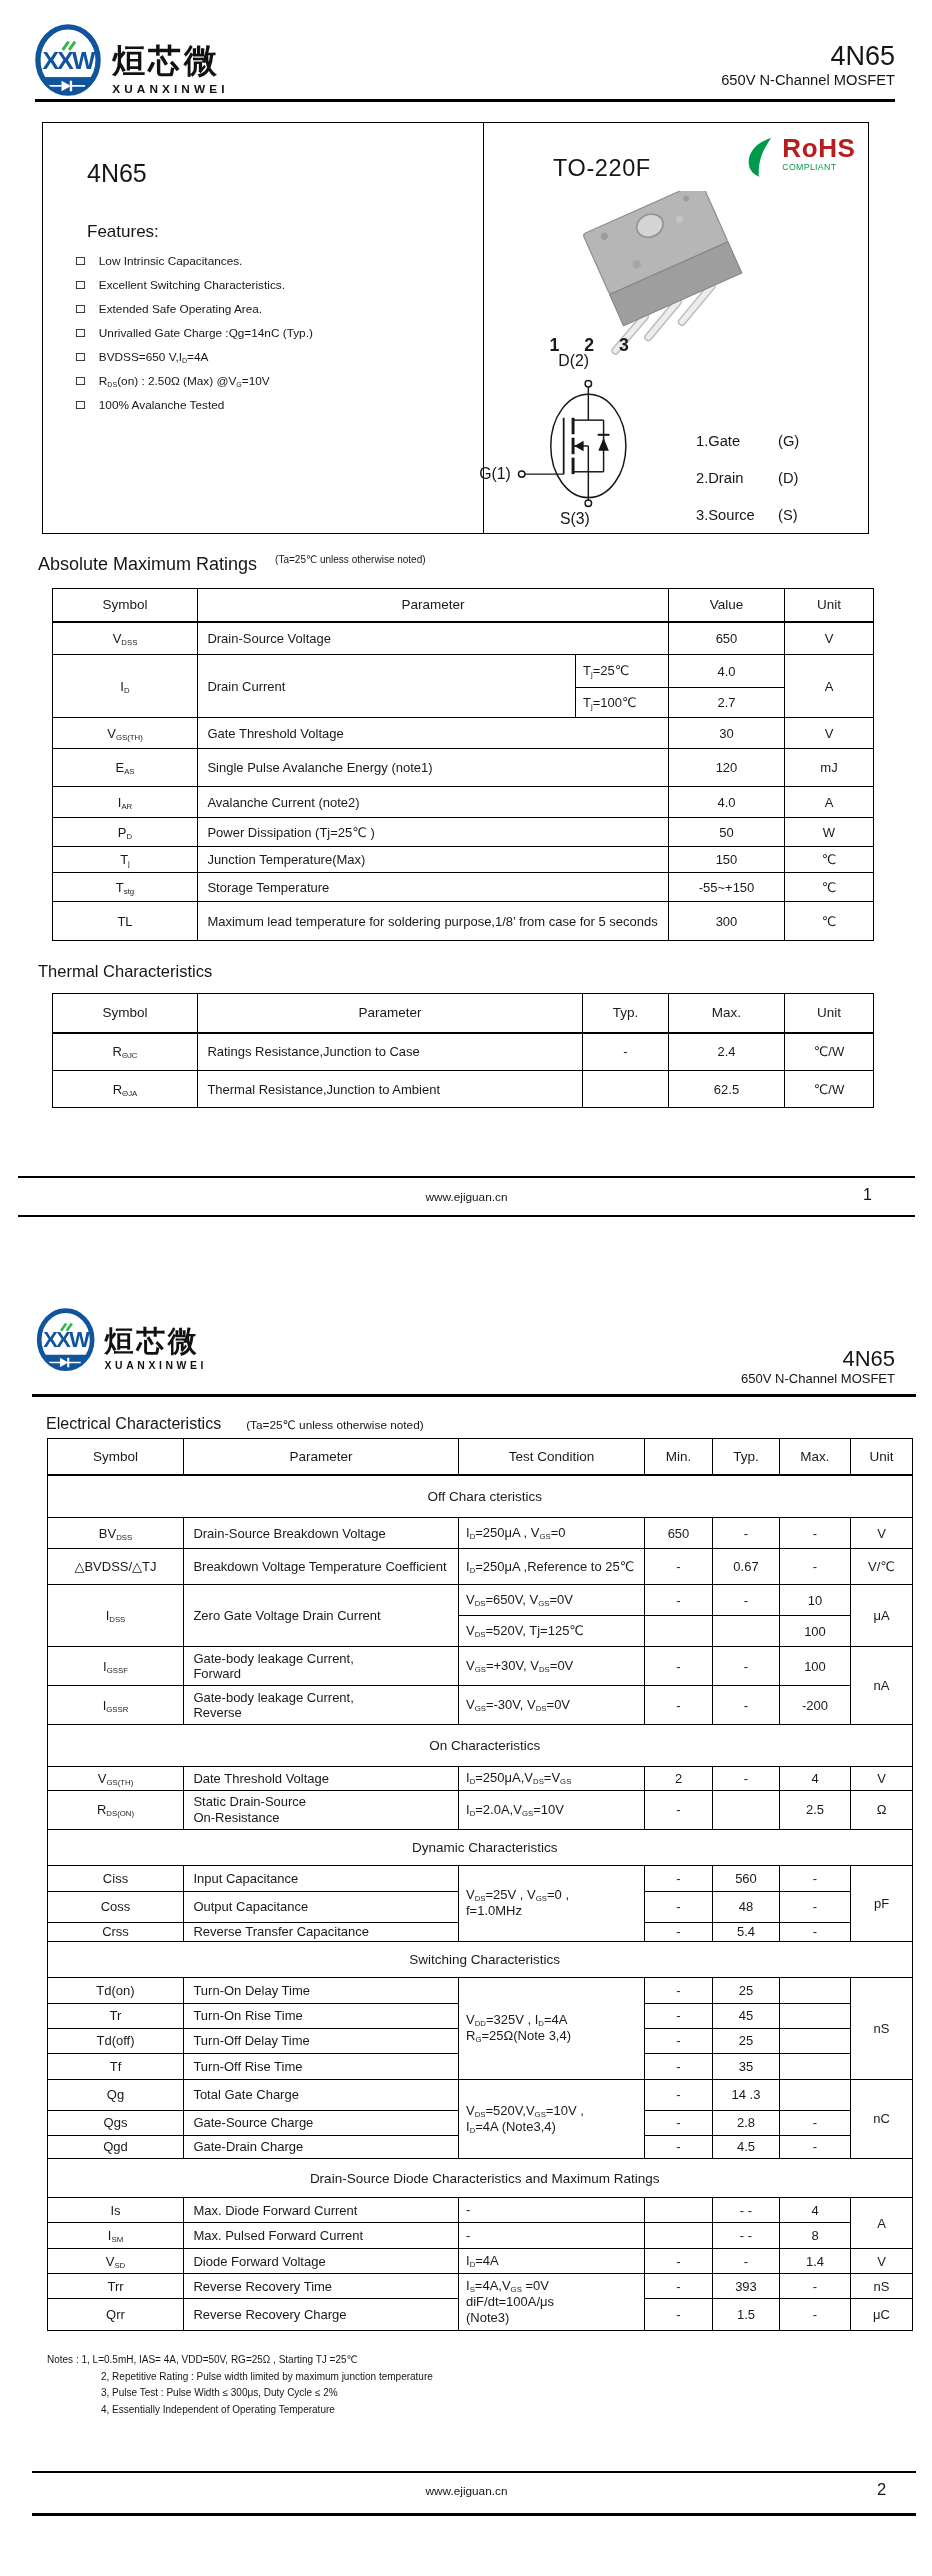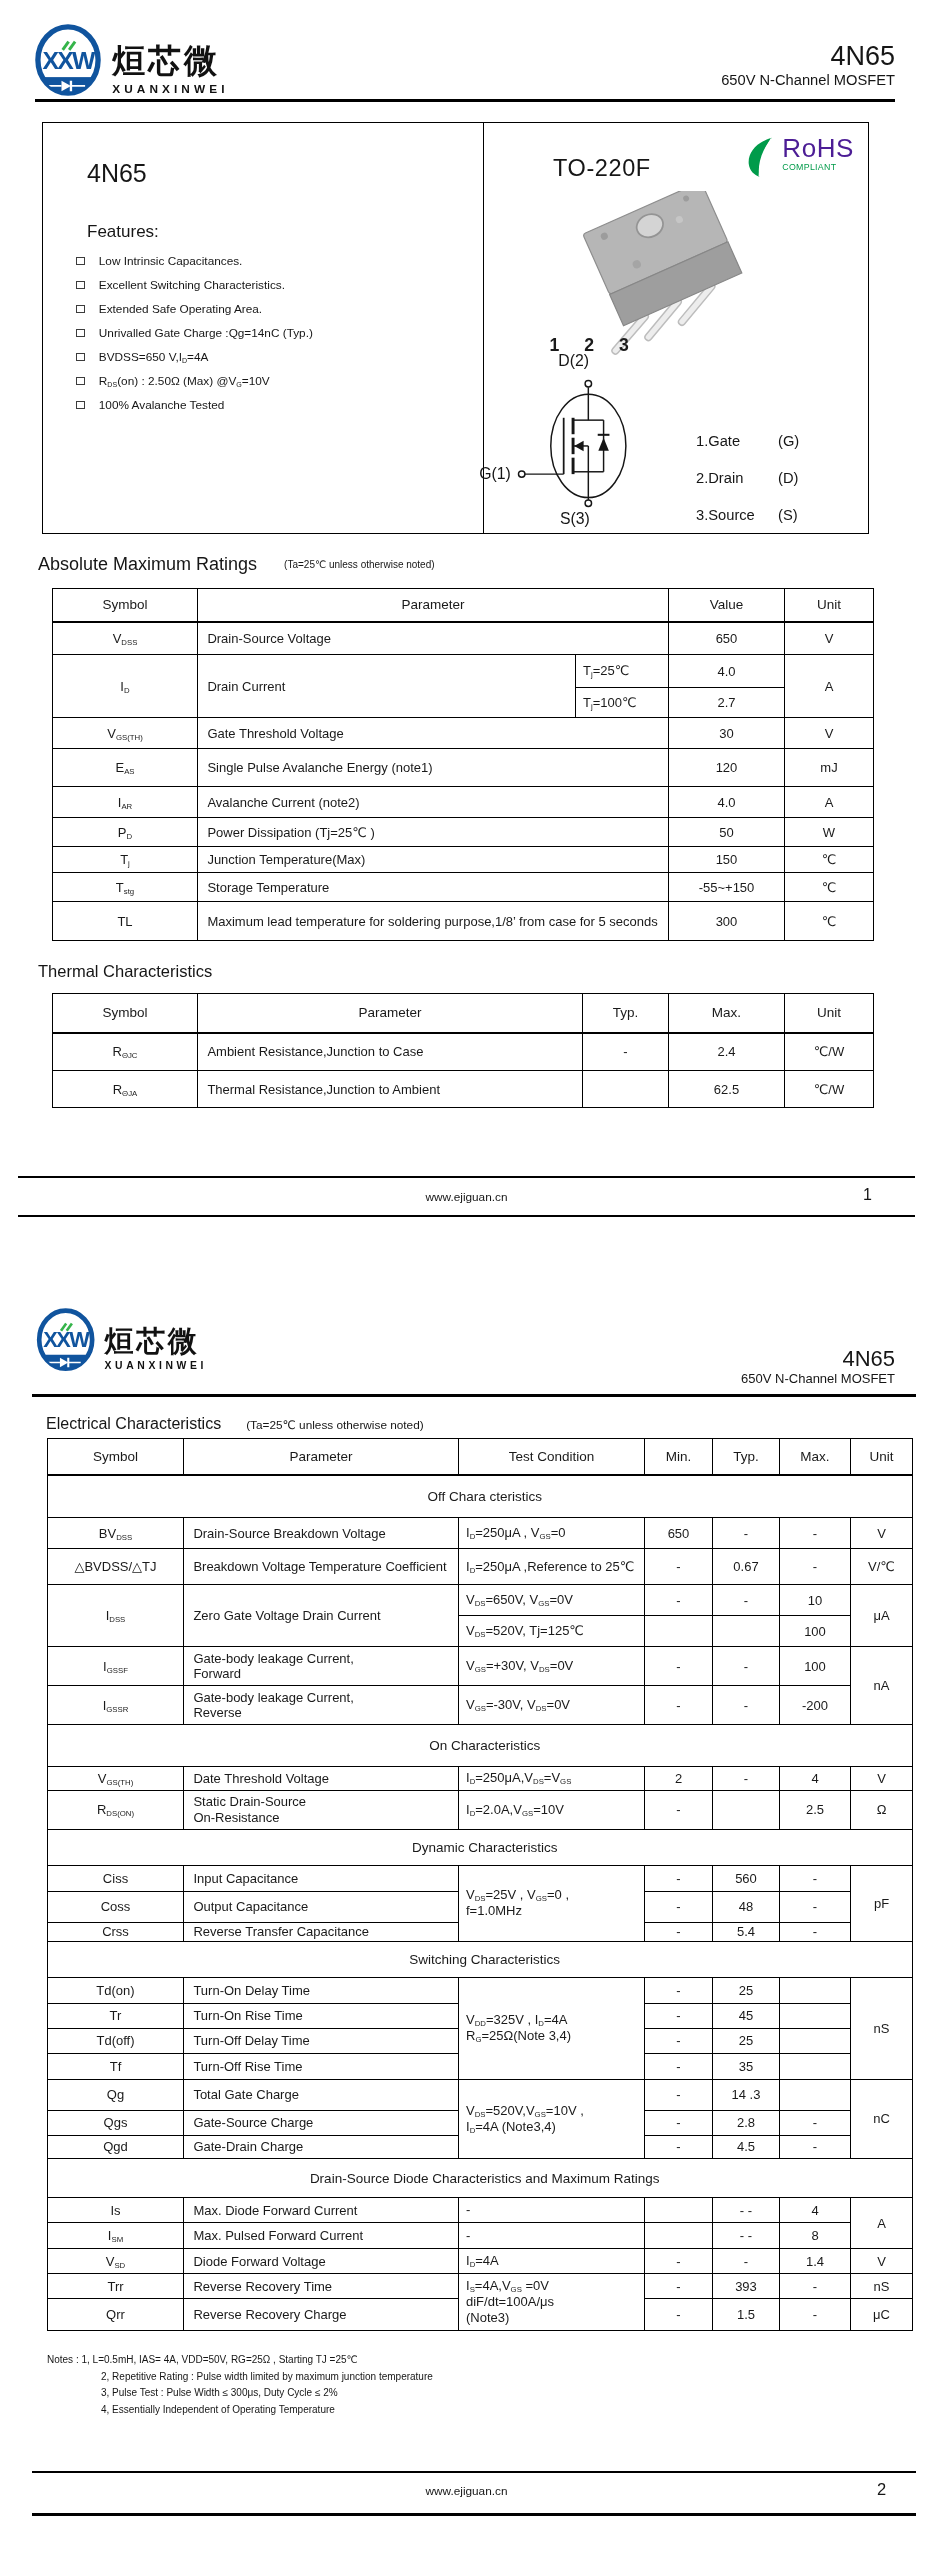--- a/index.html
+++ b/index.html
@@ -22,21 +22,21 @@
   .fbox{position:absolute;left:42px;top:122px;width:827px;height:412px;border:1.2px solid #000}
   .fdiv{position:absolute;left:440px;top:0;width:1.2px;height:100%;background:#000}
   .fpart{position:absolute;left:44px;top:36px;font-size:25px}
   .ftitle{position:absolute;left:44px;top:99px;font-size:17px}
   .feat{position:absolute;left:33px;top:126px}
   .feat-row{display:flex;align-items:center;height:24px}
   .chk{width:8.8px;height:8.8px;border:1.2px solid #3c3c3c;margin-right:14px;flex:none}
   .feat-label{font-size:11.8px;white-space:nowrap}
   .pkgname{position:absolute;left:510px;top:32px;width:147px;text-align:left;font-size:23.5px;letter-spacing:0.6px}
   .rohs{position:absolute;left:702px;top:13px;display:flex;gap:5.3px;align-items:flex-start}
-  .rohs-t1{font-size:26px;font-weight:400;color:#4c1d95;line-height:.95;letter-spacing:0.6px}
+  .rohs-t1{font-size:26px;font-weight:700;color:#b91c1c;line-height:.95;letter-spacing:0.6px}
   .rohs-t2{font-size:8.8px;font-weight:400;color:#009b4a;letter-spacing:0.3px;margin-top:1.2px}
   .legend{position:absolute;left:653px;top:310px}
   .leg-row{position:relative;height:37px;width:159px}
   .leg-name{font-size:14.7px}
   .leg-sig{position:absolute;left:82px;top:0;font-size:14.7px}
   
   .secthead{font-size:18px}
   .secthead2{font-size:16.5px}
   .ecthead{font-size:16px}
   .subnote{font-size:10px}
@@ -186,21 +186,21 @@
     <text x="165" y="303" text-anchor="middle" font-size="27" fill="#161616">S(3)</text>
   </svg>
 
   <div class="legend">
     <div class="leg-row"><span class="leg-name">1.Gate</span><span class="leg-sig">(G)</span></div>
     <div class="leg-row"><span class="leg-name">2.Drain</span><span class="leg-sig">(D)</span></div>
     <div class="leg-row"><span class="leg-name">3.Source</span><span class="leg-sig">(S)</span></div>
   </div>
 </div>
 
-<div class="p" style="left:38px;top:554px;display:flex;align-items:center;gap:27px">
+<div class="p" style="left:38px;top:554px;display:flex;align-items:flex-start;gap:18px">
   <span class="secthead">Absolute Maximum Ratings</span>
   <span class="subnote">(Ta=25℃ unless otherwise noted)</span>
 </div>
 
 <table class="dt" style="left:52px;top:588px;width:821px">
   <colgroup>
       <col style="width:145px">
       <col style="width:378px">
       <col style="width:93px">
       <col style="width:116px">
@@ -288,21 +288,21 @@
   <tbody>
   <tr class="hd" style="height:39px">
     <th>Symbol</th>
     <th>Parameter</th>
     <th>Typ.</th>
     <th>Max.</th>
     <th>Unit</th>
   </tr>
   <tr style="height:38px">
     <td>R<sub>ΘJC</sub></td>
-    <td class="lft">Ambient Resistance,Junction to Case</td>
+    <td class="lft">Ratings Resistance,Junction to Case</td>
     <td>-</td>
     <td>2.4</td>
     <td>℃/W</td>
   </tr>
   <tr style="height:37px">
     <td>R<sub>ΘJA</sub></td>
     <td class="lft">Thermal Resistance,Junction to Ambient</td>
     <td></td>
     <td>62.5</td>
     <td>℃/W</td>

